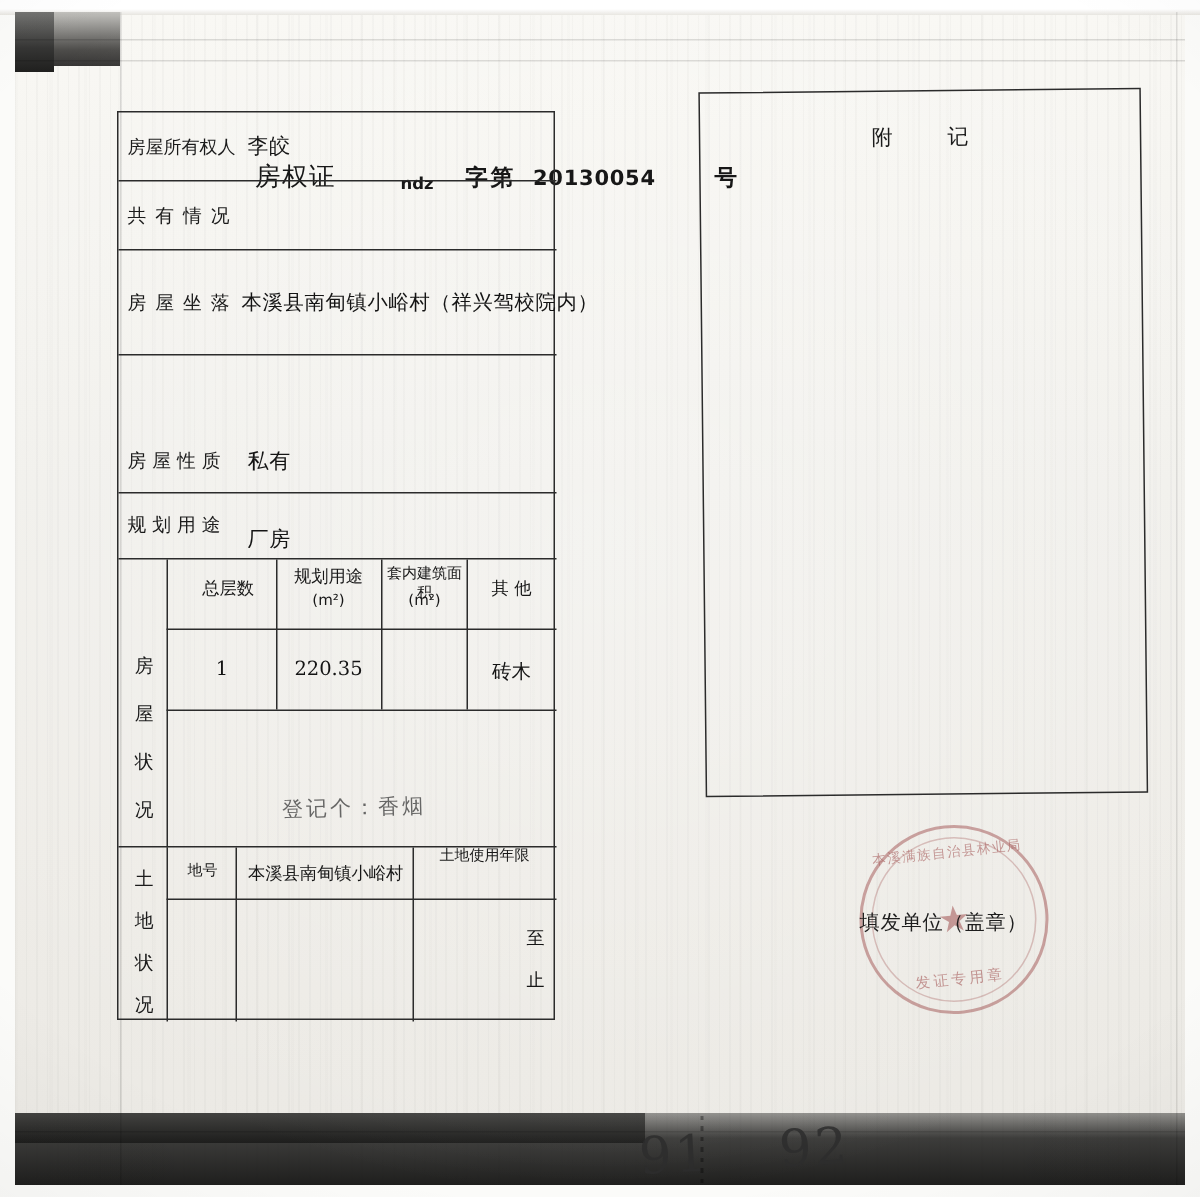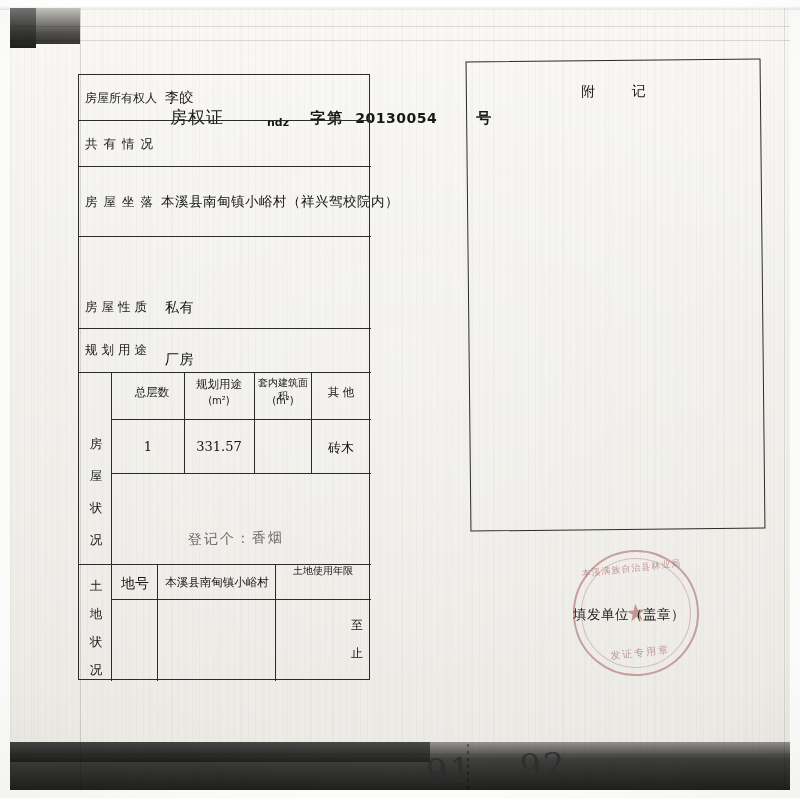--- a/index.html
+++ b/index.html
@@ -374,38 +374,38 @@
         <div class="vdiv" style="left:232px;height:100px;"></div>
 
         <div class="sub-th" style="left:48px;top:12px;width:50px;">总层数</div>
         <div class="sub-th" style="left:107px;top:4px;width:66px;">规划用途</div>
         <div class="sub-th" style="left:107px;top:22px;width:66px;font-size:10px;">(m²)</div>
         <div class="sub-th" style="left:177px;top:4px;width:54px;font-size:10px;">套内建筑面积</div>
         <div class="sub-th" style="left:177px;top:22px;width:54px;font-size:10px;">(m²)</div>
         <div class="sub-th" style="left:234px;top:12px;width:56px;">其 他</div>
 
         <div class="sub-td val-hand" style="left:34px;top:66px;width:70px;">1</div>
-        <div class="sub-td val-hand" style="left:107px;top:66px;width:66px;">331.57</div>
+        <div class="sub-td val-hand" style="left:107px;top:66px;width:66px;">220.35</div>
         <div class="sub-td val-hand" style="left:177px;top:66px;width:54px;"></div>
         <div class="sub-td val-hand" style="left:234px;top:66px;width:56px;">砖木</div>
       </div>
 
       <div class="row" style="top:490px;height:116px;border-bottom:none;">
         <div class="vdiv" style="left:32px;height:116px;"></div>
 
         <div class="side-label" style="left:8px;top:6px;">土</div>
         <div class="side-label" style="left:8px;top:34px;">地</div>
         <div class="side-label" style="left:8px;top:62px;">状</div>
         <div class="side-label" style="left:8px;top:90px;">况</div>
 
         <div class="hline" style="left:32px;top:34px;width:260px;background:#2b2b2b;height:1.4px;"></div>
         <div class="vdiv" style="left:78px;height:116px;"></div>
         <div class="vdiv" style="left:196px;height:116px;"></div>
 
-        <div class="sub-th" style="left:34px;top:10px;width:44px;font-size:14px;">地号</div>
+        <div class="sub-th" style="left:34px;top:10px;width:44px;font-size:10px;">地号</div>
         <div class="sub-th" style="left:80px;top:10px;width:116px;font-size:11.5px;">本溪县南甸镇小峪村</div>
         <div class="sub-th" style="left:198px;top:0;width:92px;font-size:10px;">土地使用年限</div>
 
         <div class="sub-td" style="left:198px;top:52px;width:86px;text-align:right;font-size:12px;">至</div>
         <div class="sub-td" style="left:198px;top:80px;width:86px;text-align:right;font-size:12px;">止</div>
       </div>
     </div>
 
     <div class="scribble">登记个：香烟</div>
 

